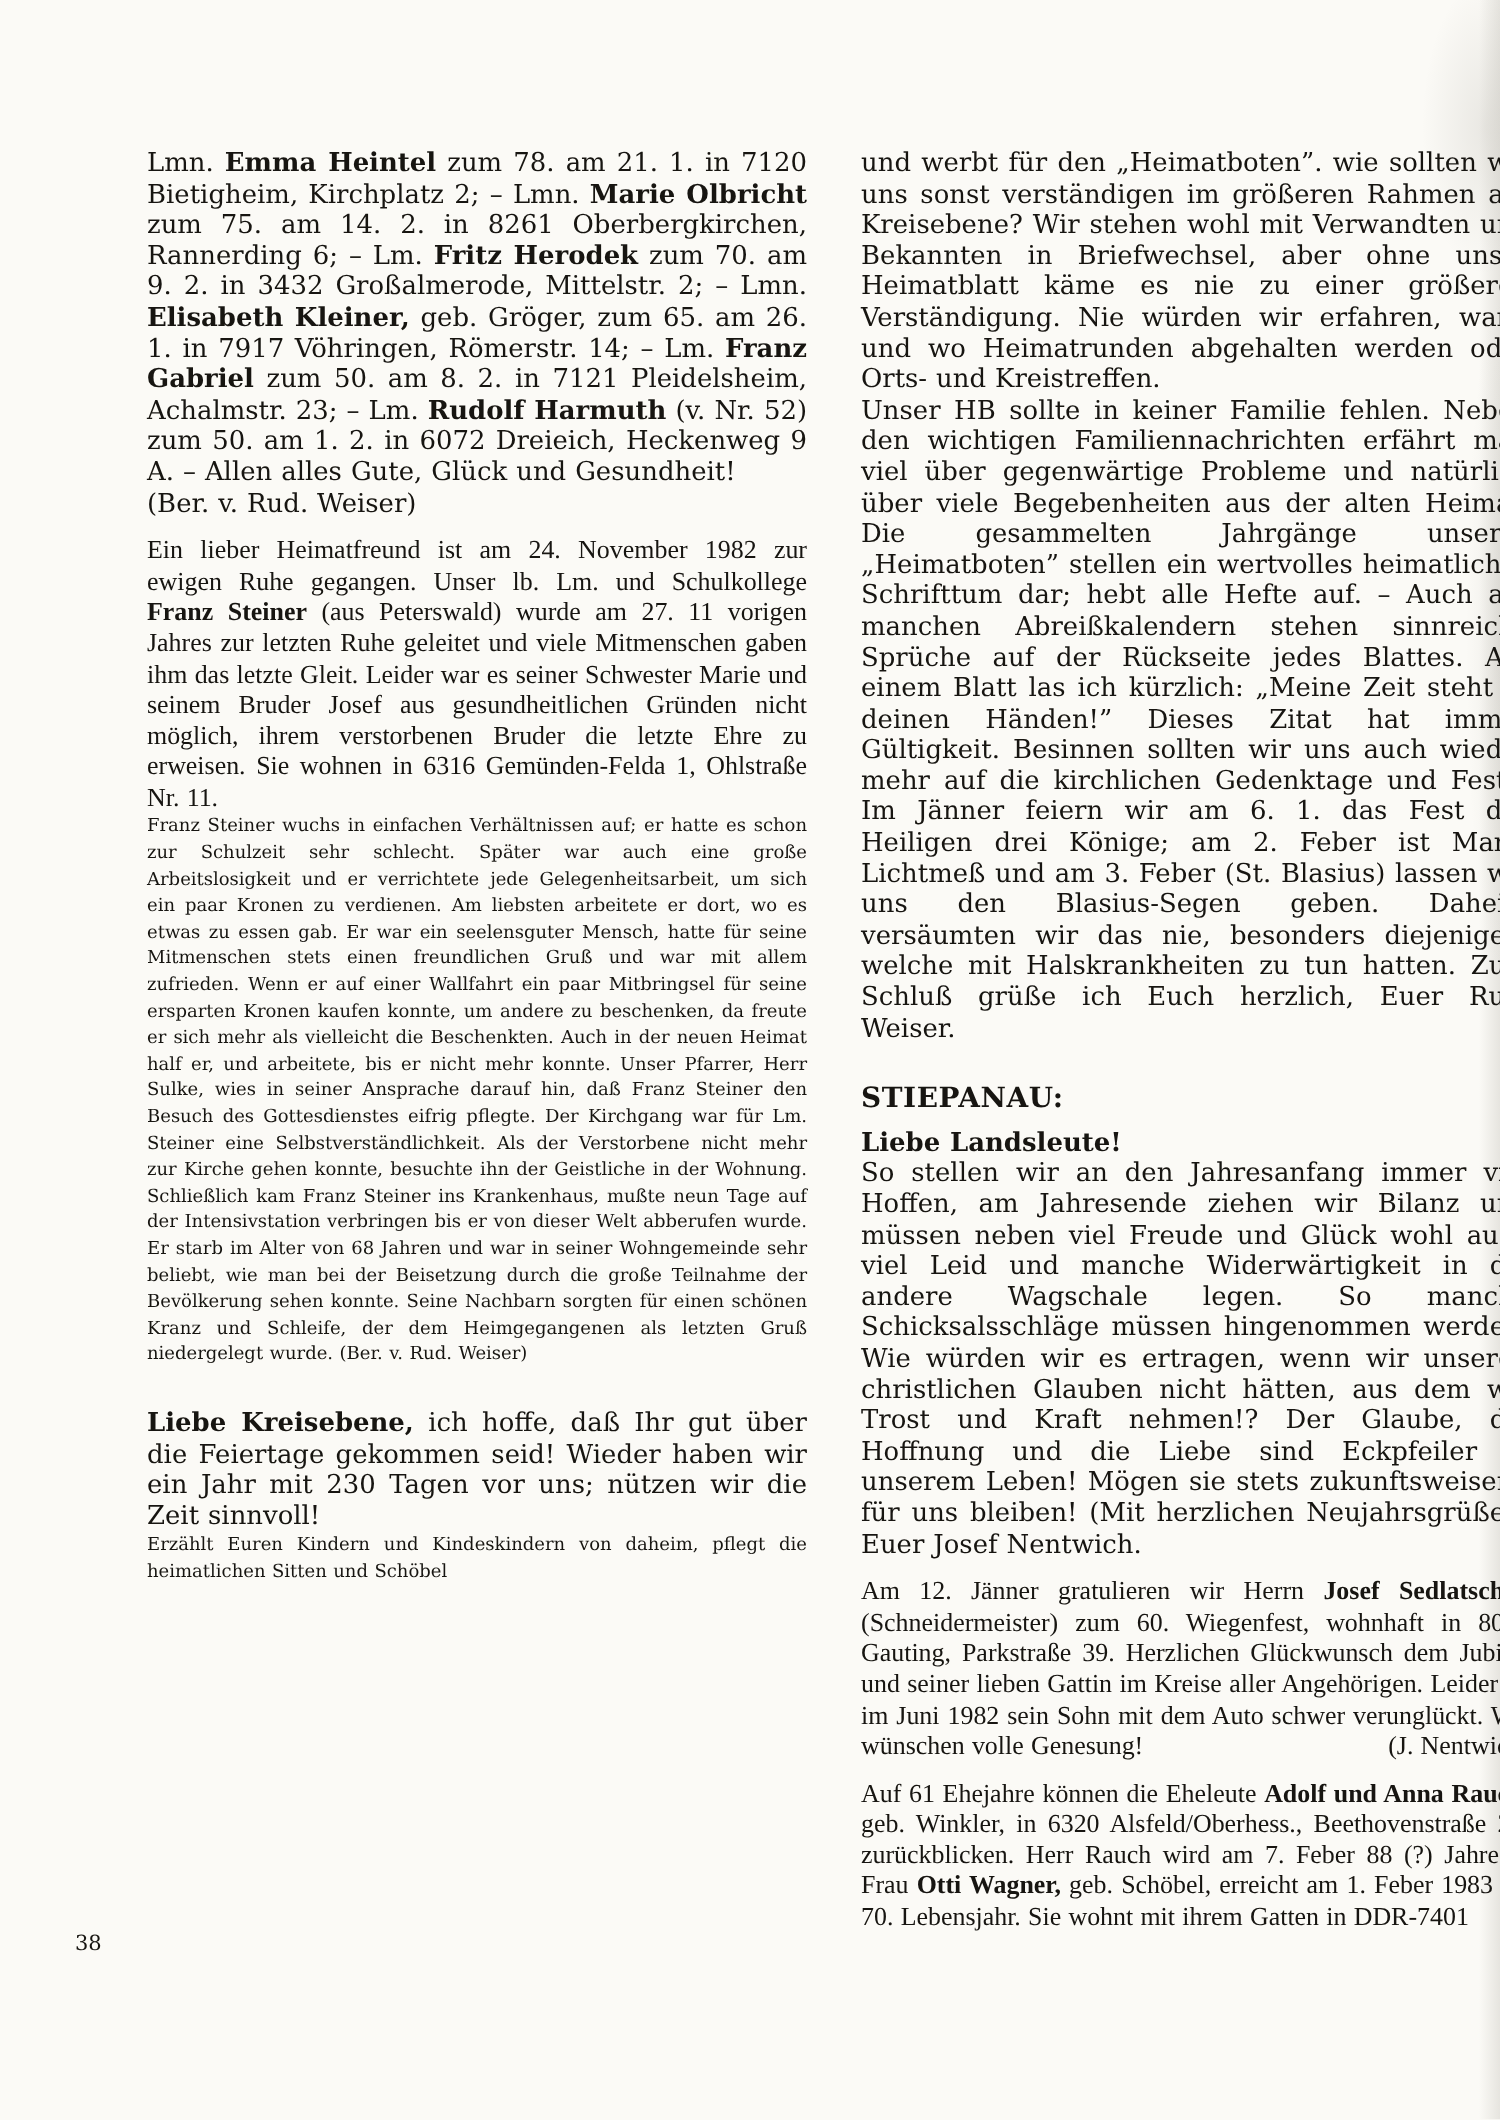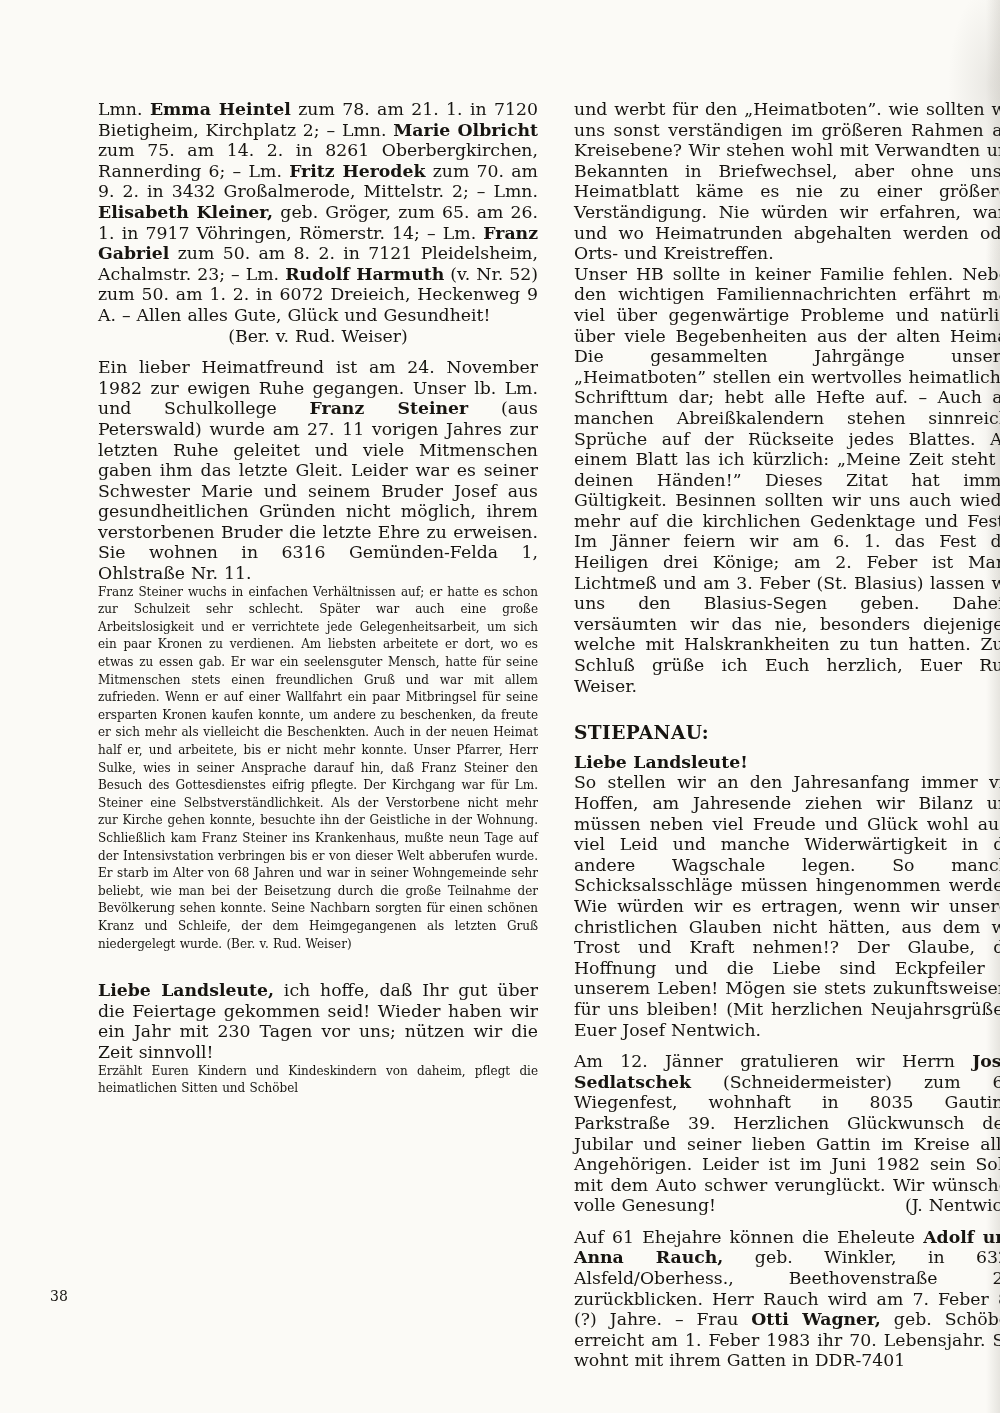--- a/index.html
+++ b/index.html
@@ -27,22 +27,22 @@
   .col-left  { width: 440px; }
   .col-right { width: 446px; }
   p.block {
     margin: 0;
     font-size: 17.3px;
     line-height: 20.6px;
     word-spacing: 0.5px;
     hyphens: auto;
   }
   p.small { font-size: 12px; line-height: 17.6px; }
-  p.align-right { text-align: center; }
-  p.gap-para    { margin-top: 11px; }
+  p.align-right { text-align: left; }
+  p.gap-para    { margin-top: 11px; font-family: Liberation Serif, serif; }
   p.gap-section { margin-top: 27px; }
   p.gap-line    { margin-top: 8px; }
   p.heading { font-size: 18.6px; letter-spacing: 0.4px; }
   .b  { font-weight: bold; }
   .fr { float: right; }
   .page-number {
     position: absolute; left: 50px; top: 1288px;
     font-size: 14px;
   }
 </style>
@@ -50,21 +50,21 @@
 <body>
 
 <div class="scan-noise"></div>
 
 <div class="columns">
   <div class="col col-left">
       <p class="block"><span class="">Lmn. </span><span class="b ">Emma Heintel</span><span class=""> zum 78. am 21. 1. in 7120 Bietigheim, Kirchplatz 2; – Lmn. </span><span class="b ">Marie Olbricht</span><span class=""> zum 75. am 14. 2. in 8261 Oberbergkirchen, Rannerding 6; – Lm. </span><span class="b ">Fritz Herodek</span><span class=""> zum 70. am 9. 2. in 3432 Großalmerode, Mittelstr. 2; – Lmn. </span><span class="b ">Elisabeth Kleiner,</span><span class=""> geb. Gröger, zum 65. am 26. 1. in 7917 Vöhringen, Römerstr. 14; – Lm. </span><span class="b ">Franz Gabriel</span><span class=""> zum 50. am 8. 2. in 7121 Pleidelsheim, Achalmstr. 23; – Lm. </span><span class="b ">Rudolf Harmuth</span><span class=""> (v. Nr. 52) zum 50. am 1. 2. in 6072 Dreieich, Heckenweg 9 A. – Allen alles Gute, Glück und Gesundheit!</span></p>
       <p class="block align-right"><span class="">(Ber. v. Rud. Weiser)</span></p>
       <p class="block gap-para"><span class="">Ein lieber Heimatfreund ist am 24. November 1982 zur ewigen Ruhe gegangen. Unser lb. Lm. und Schulkollege </span><span class="b ">Franz Steiner</span><span class=""> (aus Peterswald) wurde am 27. 11 vorigen Jahres zur letzten Ruhe geleitet und viele Mitmenschen gaben ihm das letzte Gleit. Leider war es seiner Schwester Marie und seinem Bruder Josef aus gesundheitlichen Gründen nicht möglich, ihrem verstorbenen Bruder die letzte Ehre zu erweisen. Sie wohnen in 6316 Gemünden-Felda 1, Ohlstraße Nr. 11.</span></p>
       <p class="block small"><span class="">Franz Steiner wuchs in einfachen Verhältnissen auf; er hatte es schon zur Schulzeit sehr schlecht. Später war auch eine große Arbeitslosigkeit und er verrichtete jede Gelegenheitsarbeit, um sich ein paar Kronen zu verdienen. Am liebsten arbeitete er dort, wo es etwas zu essen gab. Er war ein seelensguter Mensch, hatte für seine Mitmenschen stets einen freundlichen Gruß und war mit allem zufrieden. Wenn er auf einer Wallfahrt ein paar Mitbringsel für seine ersparten Kronen kaufen konnte, um andere zu beschenken, da freute er sich mehr als vielleicht die Beschenkten. Auch in der neuen Heimat half er, und arbeitete, bis er nicht mehr konnte. Unser Pfarrer, Herr Sulke, wies in seiner Ansprache darauf hin, daß Franz Steiner den Besuch des Gottesdienstes eifrig pflegte. Der Kirchgang war für Lm. Steiner eine Selbstverständlichkeit. Als der Verstorbene nicht mehr zur Kirche gehen konnte, besuchte ihn der Geistliche in der Wohnung. Schließlich kam Franz Steiner ins Krankenhaus, mußte neun Tage auf der Intensivstation verbringen bis er von dieser Welt abberufen wurde. Er starb im Alter von 68 Jahren und war in seiner Wohngemeinde sehr beliebt, wie man bei der Beisetzung durch die große Teilnahme der Bevölkerung sehen konnte. Seine Nachbarn sorgten für einen schönen Kranz und Schleife, der dem Heimgegangenen als letzten Gruß niedergelegt wurde. (Ber. v. Rud. Weiser)</span></p>
-      <p class="block gap-section"><span class="b ">Liebe Landsleute,</span><span class=""> ich hoffe, daß Ihr gut über die Feiertage gekommen seid! Wieder haben wir ein Jahr mit 230 Tagen vor uns; nützen wir die Zeit sinnvoll!</span></p>
+      <p class="block gap-section"><span class="b ">Liebe Kreisebene,</span><span class=""> ich hoffe, daß Ihr gut über die Feiertage gekommen seid! Wieder haben wir ein Jahr mit 230 Tagen vor uns; nützen wir die Zeit sinnvoll!</span></p>
       <p class="block small"><span class="">Erzählt Euren Kindern und Kindeskindern von daheim, pflegt die heimatlichen Sitten und Schöbel</span></p>
     </div>
   <div class="col col-right">
       <p class="block"><span class="">und werbt für den „Heimatboten”. wie sollten wir uns sonst verständigen im größeren Rahmen auf Kreisebene? Wir stehen wohl mit Verwandten und Bekannten in Briefwechsel, aber ohne unser Heimatblatt käme es nie zu einer größeren Verständigung. Nie würden wir erfahren, wann und wo Heimatrunden abgehalten werden oder Orts- und Kreistreffen.</span></p>
       <p class="block"><span class="">Unser HB sollte in keiner Familie fehlen. Neben den wichtigen Familiennachrichten erfährt man viel über gegenwärtige Probleme und natürlich über viele Begebenheiten aus der alten Heimat. Die gesammelten Jahrgänge unseres „Heimatboten” stellen ein wertvolles heimatliches Schrifttum dar; hebt alle Hefte auf. – Auch auf manchen Abreißkalendern stehen sinnreiche Sprüche auf der Rückseite jedes Blattes. Auf einem Blatt las ich kürzlich: „Meine Zeit steht in deinen Händen!” Dieses Zitat hat immer Gültigkeit. Besinnen sollten wir uns auch wieder mehr auf die kirchlichen Gedenktage und Feste. Im Jänner feiern wir am 6. 1. das Fest der Heiligen drei Könige; am 2. Feber ist Mariä Lichtmeß und am 3. Feber (St. Blasius) lassen wir uns den Blasius-Segen geben. Daheim versäumten wir das nie, besonders diejenigen, welche mit Halskrankheiten zu tun hatten. Zum Schluß grüße ich Euch herzlich, Euer Rudi Weiser.</span></p>
       <p class="block heading gap-section"><span class="b ">STIEPANAU:</span></p>
       <p class="block gap-line"><span class="b ">Liebe Landsleute!</span></p>
       <p class="block"><span class="">So stellen wir an den Jahresanfang immer viel Hoffen, am Jahresende ziehen wir Bilanz und müssen neben viel Freude und Glück wohl auch viel Leid und manche Widerwärtigkeit in die andere Wagschale legen. So manche Schicksalsschläge müssen hingenommen werden. Wie würden wir es ertragen, wenn wir unseren christlichen Glauben nicht hätten, aus dem wir Trost und Kraft nehmen!? Der Glaube, die Hoffnung und die Liebe sind Eckpfeiler in unserem Leben! Mögen sie stets zukunftsweisend für uns bleiben! (Mit herzlichen Neujahrsgrüßen, Euer Josef Nentwich.</span></p>
       <p class="block gap-para"><span class="">Am 12. Jänner gratulieren wir Herrn </span><span class="b ">Josef Sedlatschek</span><span class=""> (Schneidermeister) zum 60. Wiegenfest, wohnhaft in 8035 Gauting, Parkstraße 39. Herzlichen Glückwunsch dem Jubilar und seiner lieben Gattin im Kreise aller Angehörigen. Leider ist im Juni 1982 sein Sohn mit dem Auto schwer verunglückt. Wir wünschen volle Genesung! </span><span class="fr">(J. Nentwich)</span></p>
       <p class="block gap-para"><span class="">Auf 61 Ehejahre können die Eheleute </span><span class="b ">Adolf und Anna Rauch,</span><span class=""> geb. Winkler, in 6320 Alsfeld/Oberhess., Beethovenstraße 25, zurückblicken. Herr Rauch wird am 7. Feber 88 (?) Jahre. – Frau </span><span class="b ">Otti Wagner,</span><span class=""> geb. Schöbel, erreicht am 1. Feber 1983 ihr 70. Lebensjahr. Sie wohnt mit ihrem Gatten in DDR-7401</span></p>

